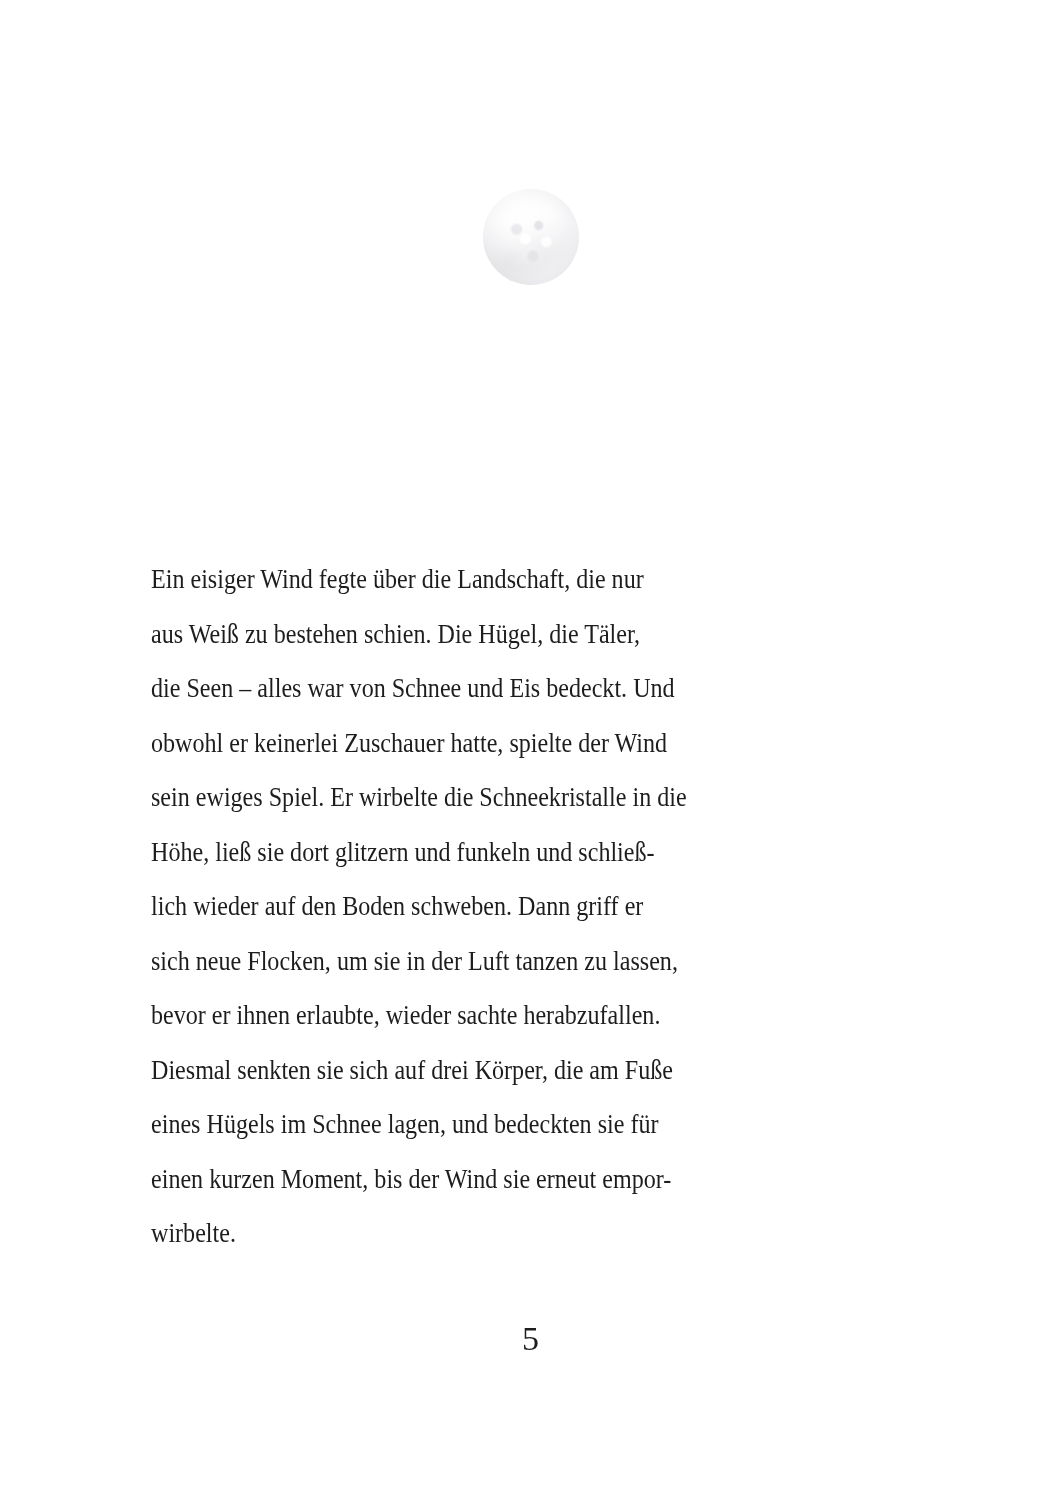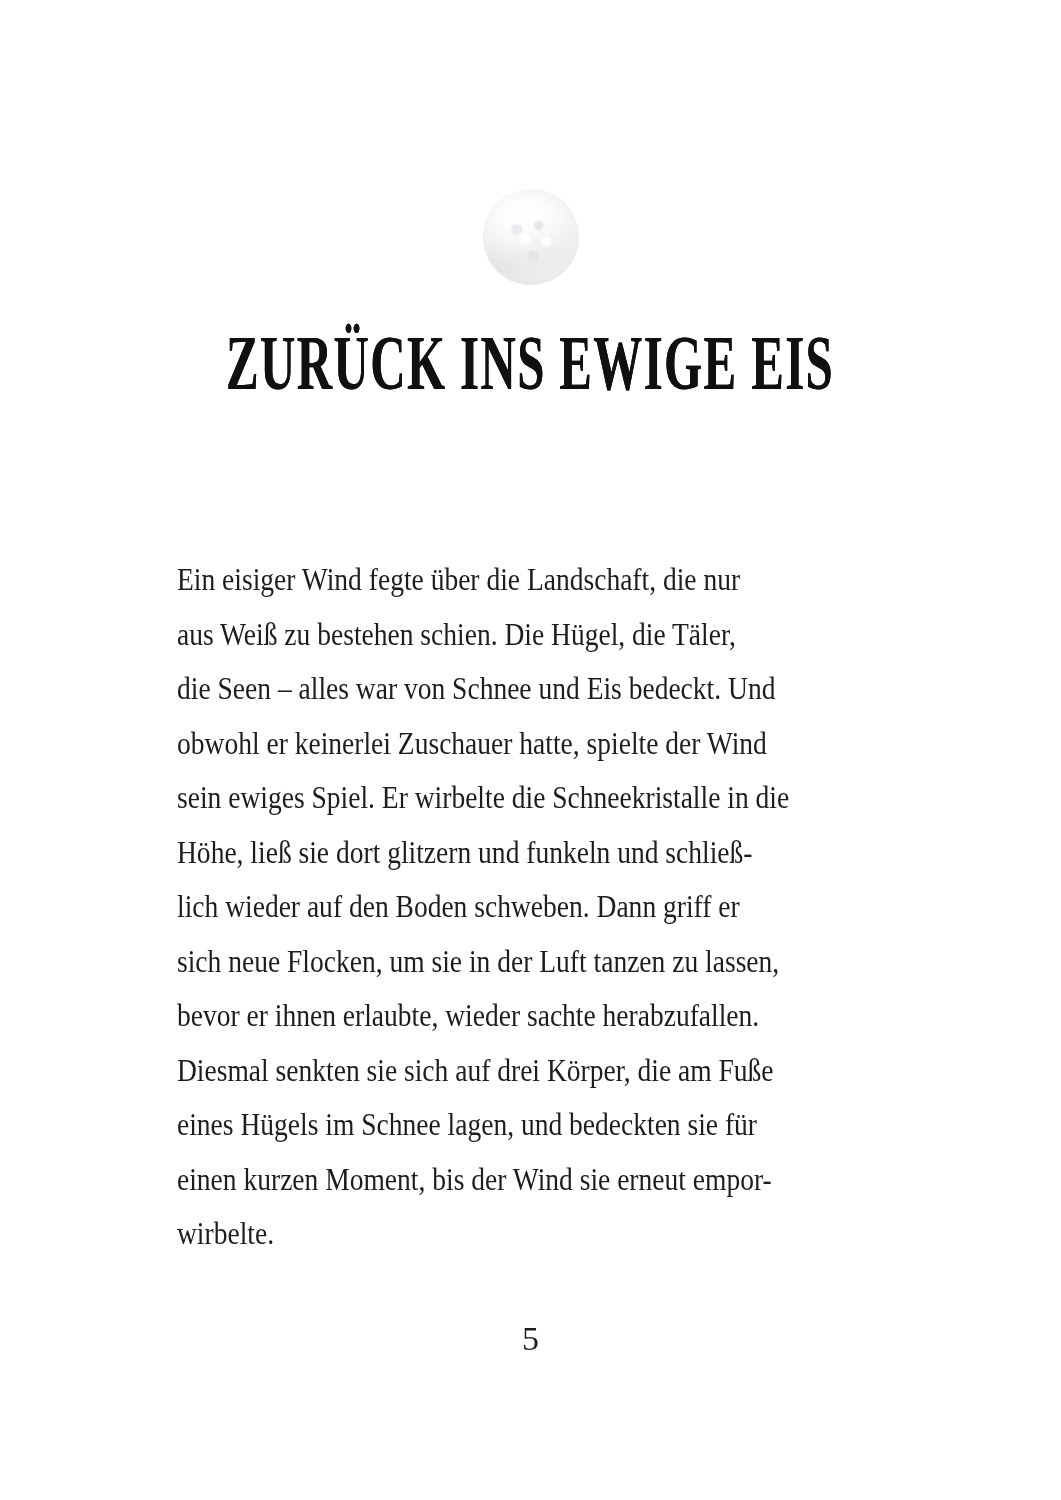--- a/index.html
+++ b/index.html
@@ -63,24 +63,24 @@
     white-space: nowrap;
     color: #101010;
     transform: scale(0.68, 1.1);
     transform-origin: center center;
     text-shadow: 0 0 0.6px #101010;
   }
 
   
   .body-text {
     position: absolute;
-    left: 177px;
+    left: 151px;
     top: 552px;
     width: 775px;
-    font-size: 32px;
+    font-size: 28px;
     color: #1d1d1d;
   }
   .body-text .line {
     height: 54.5px;
     line-height: 54.5px;
     white-space: nowrap;
     transform: scaleX(0.86);
     transform-origin: 0 50%;
   }
 
@@ -94,23 +94,20 @@
     color: #1d1d1d;
   }
 </style>
 </head>
 <body>
 
 <div class="page">
 
   <div class="snowball"></div>
 
-  <div class="title-row">
-    <span class="chapter-title">ZURÜCK INS EWIGE EIS</span>
-  </div>
 
   <div class="body-text">
       <div class="line">Ein eisiger Wind fegte über die Landschaft, die nur</div>
       <div class="line">aus Weiß zu bestehen schien. Die Hügel, die Täler,</div>
       <div class="line">die Seen – alles war von Schnee und Eis bedeckt. Und</div>
       <div class="line">obwohl er keinerlei Zuschauer hatte, spielte der Wind</div>
       <div class="line">sein ewiges Spiel. Er wirbelte die Schneekristalle in die</div>
       <div class="line">Höhe, ließ sie dort glitzern und funkeln und schließ-</div>
       <div class="line">lich wieder auf den Boden schweben. Dann griff er</div>
       <div class="line">sich neue Flocken, um sie in der Luft tanzen zu lassen,</div>

